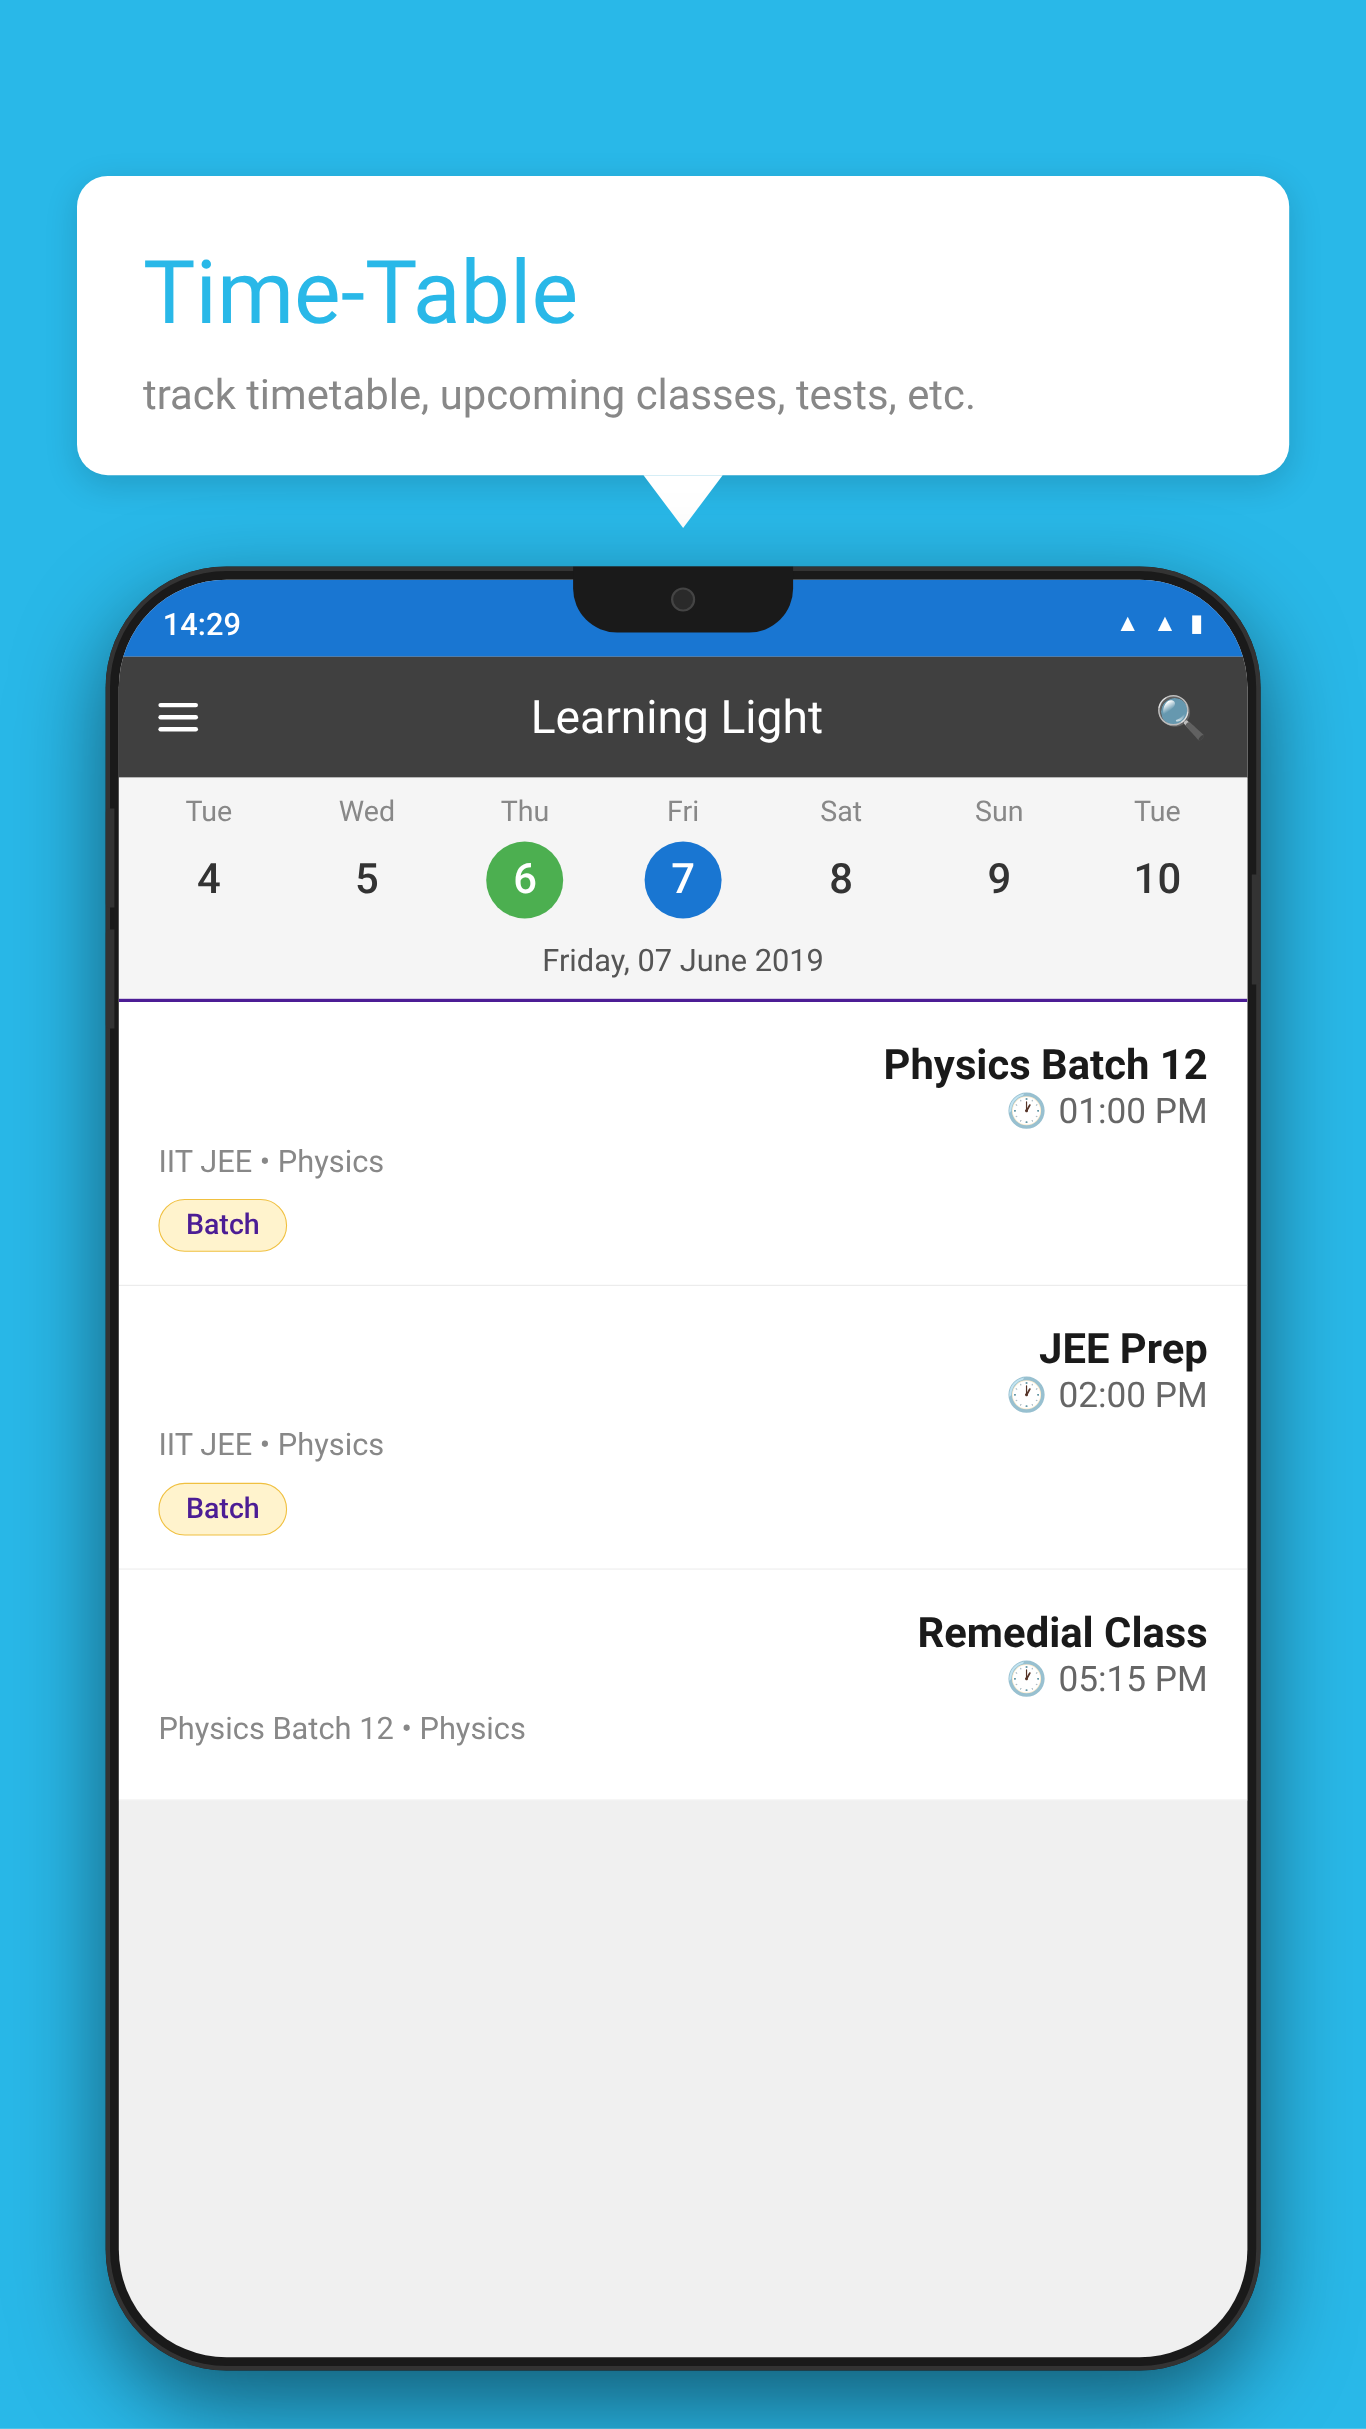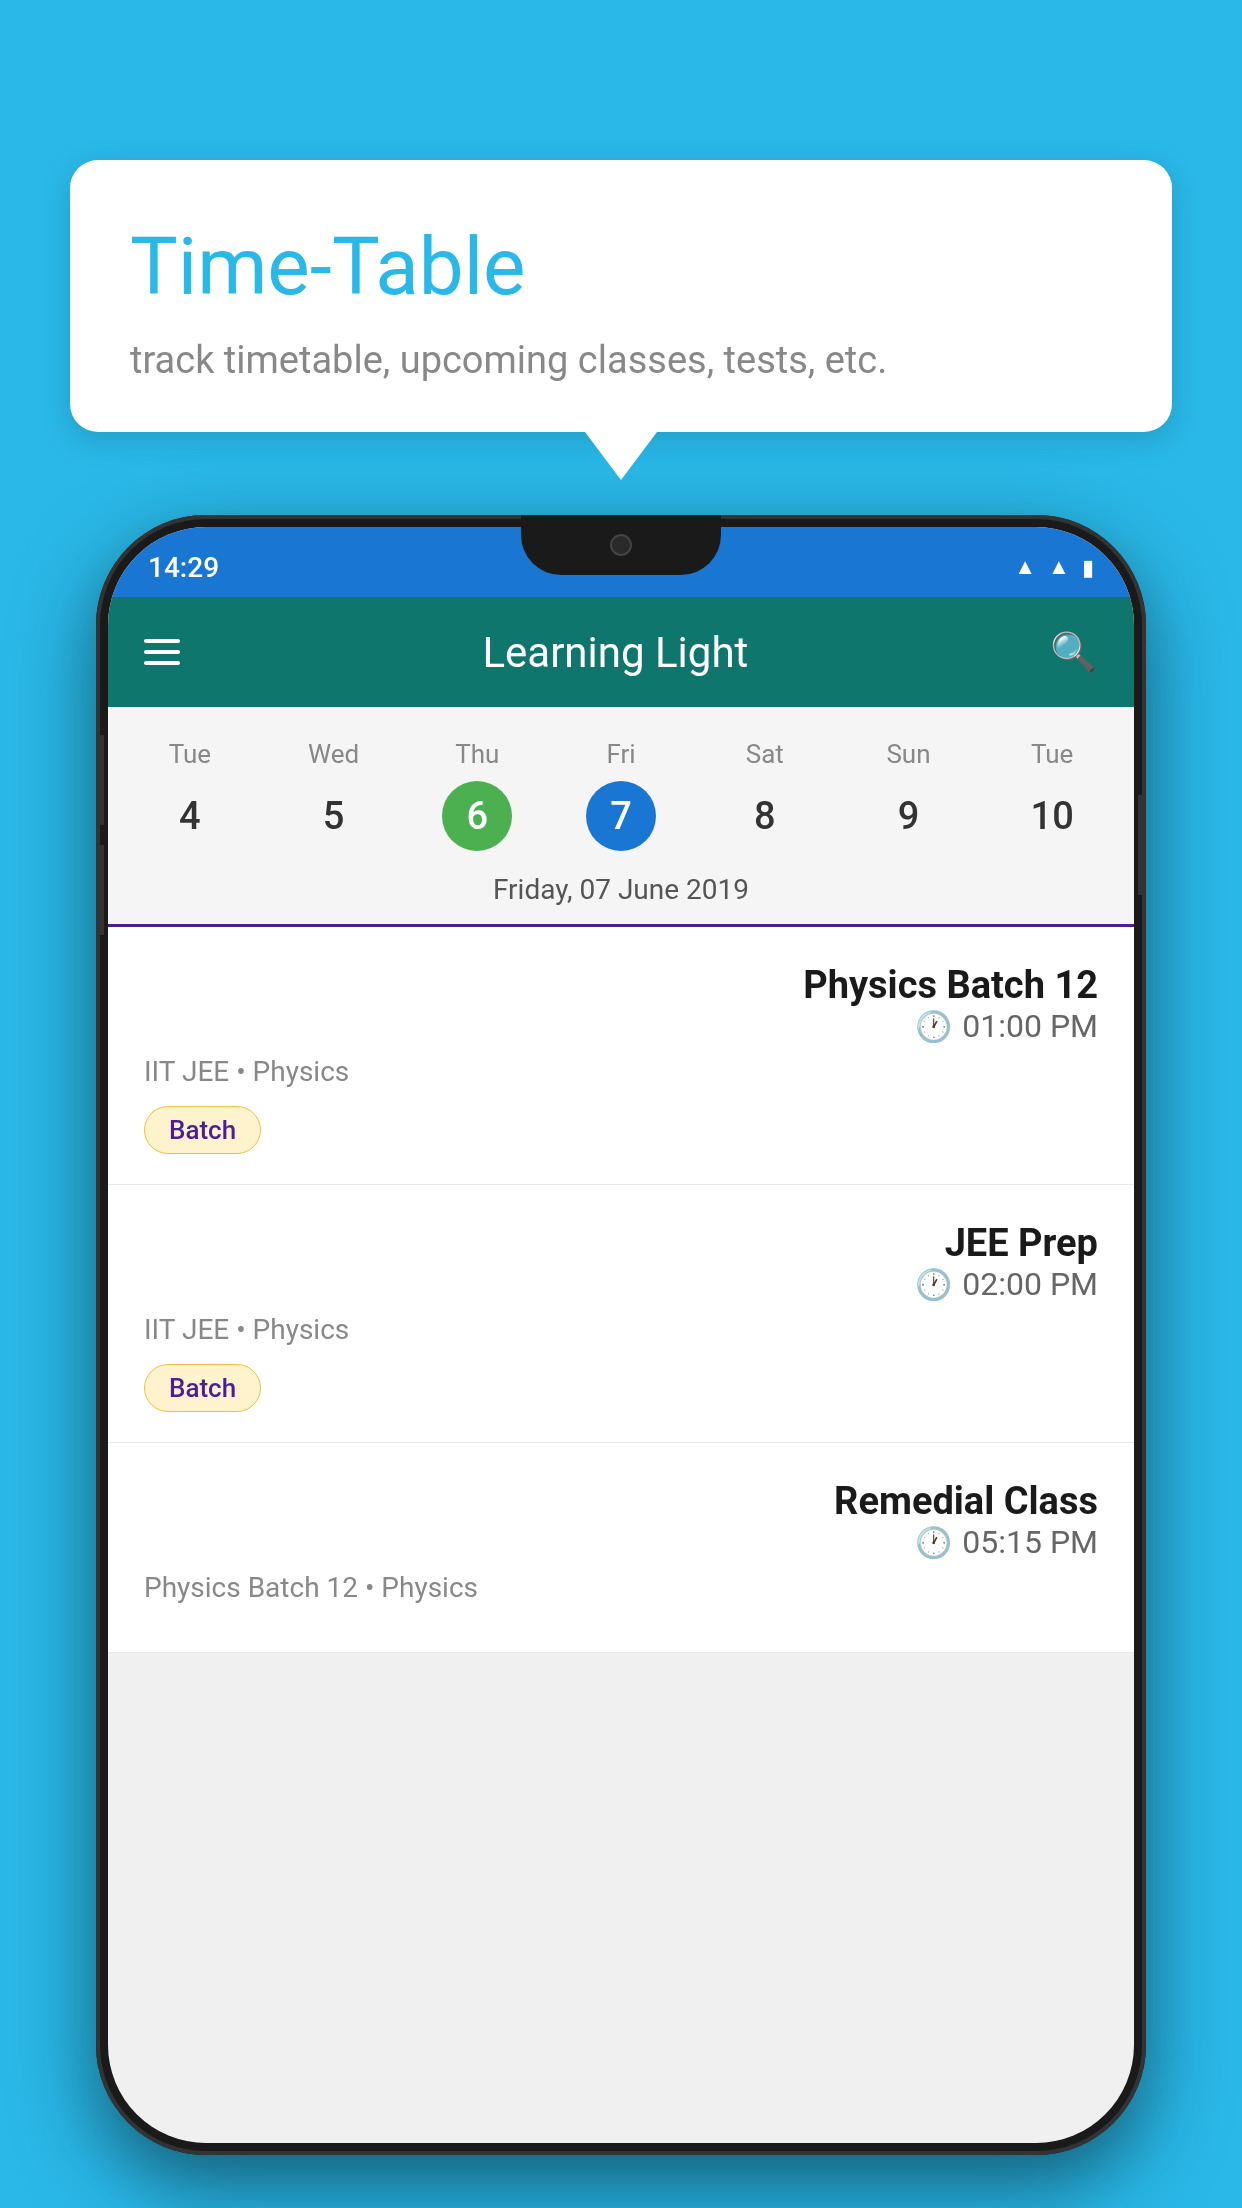--- a/index.html
+++ b/index.html
@@ -123,21 +123,21 @@
       gap: 12px;
       align-items: center;
     }
     .status-icon {
       color: white;
       font-size: 22px;
     }
 
     
     .app-bar {
-      background: #0f766e;
+      background: #404040;
       height: 110px;
       display: flex;
       align-items: center;
       padding: 0 36px;
       gap: 30px;
     }
     .hamburger-icon {
       color: white;
       font-size: 36px;
       line-height: 1;
@@ -167,21 +167,21 @@
     }
 
     
     .calendar-section {
       background: #f5f5f5;
       padding: 0;
     }
     .calendar-days-row {
       display: flex;
       background: #f5f5f5;
-      padding: 32px 10px 10px;
+      padding: 16px 10px 10px;
     }
     .calendar-day-col {
       flex: 1;
       display: flex;
       flex-direction: column;
       align-items: center;
       gap: 12px;
     }
     .day-label {
       font-size: 26px;

